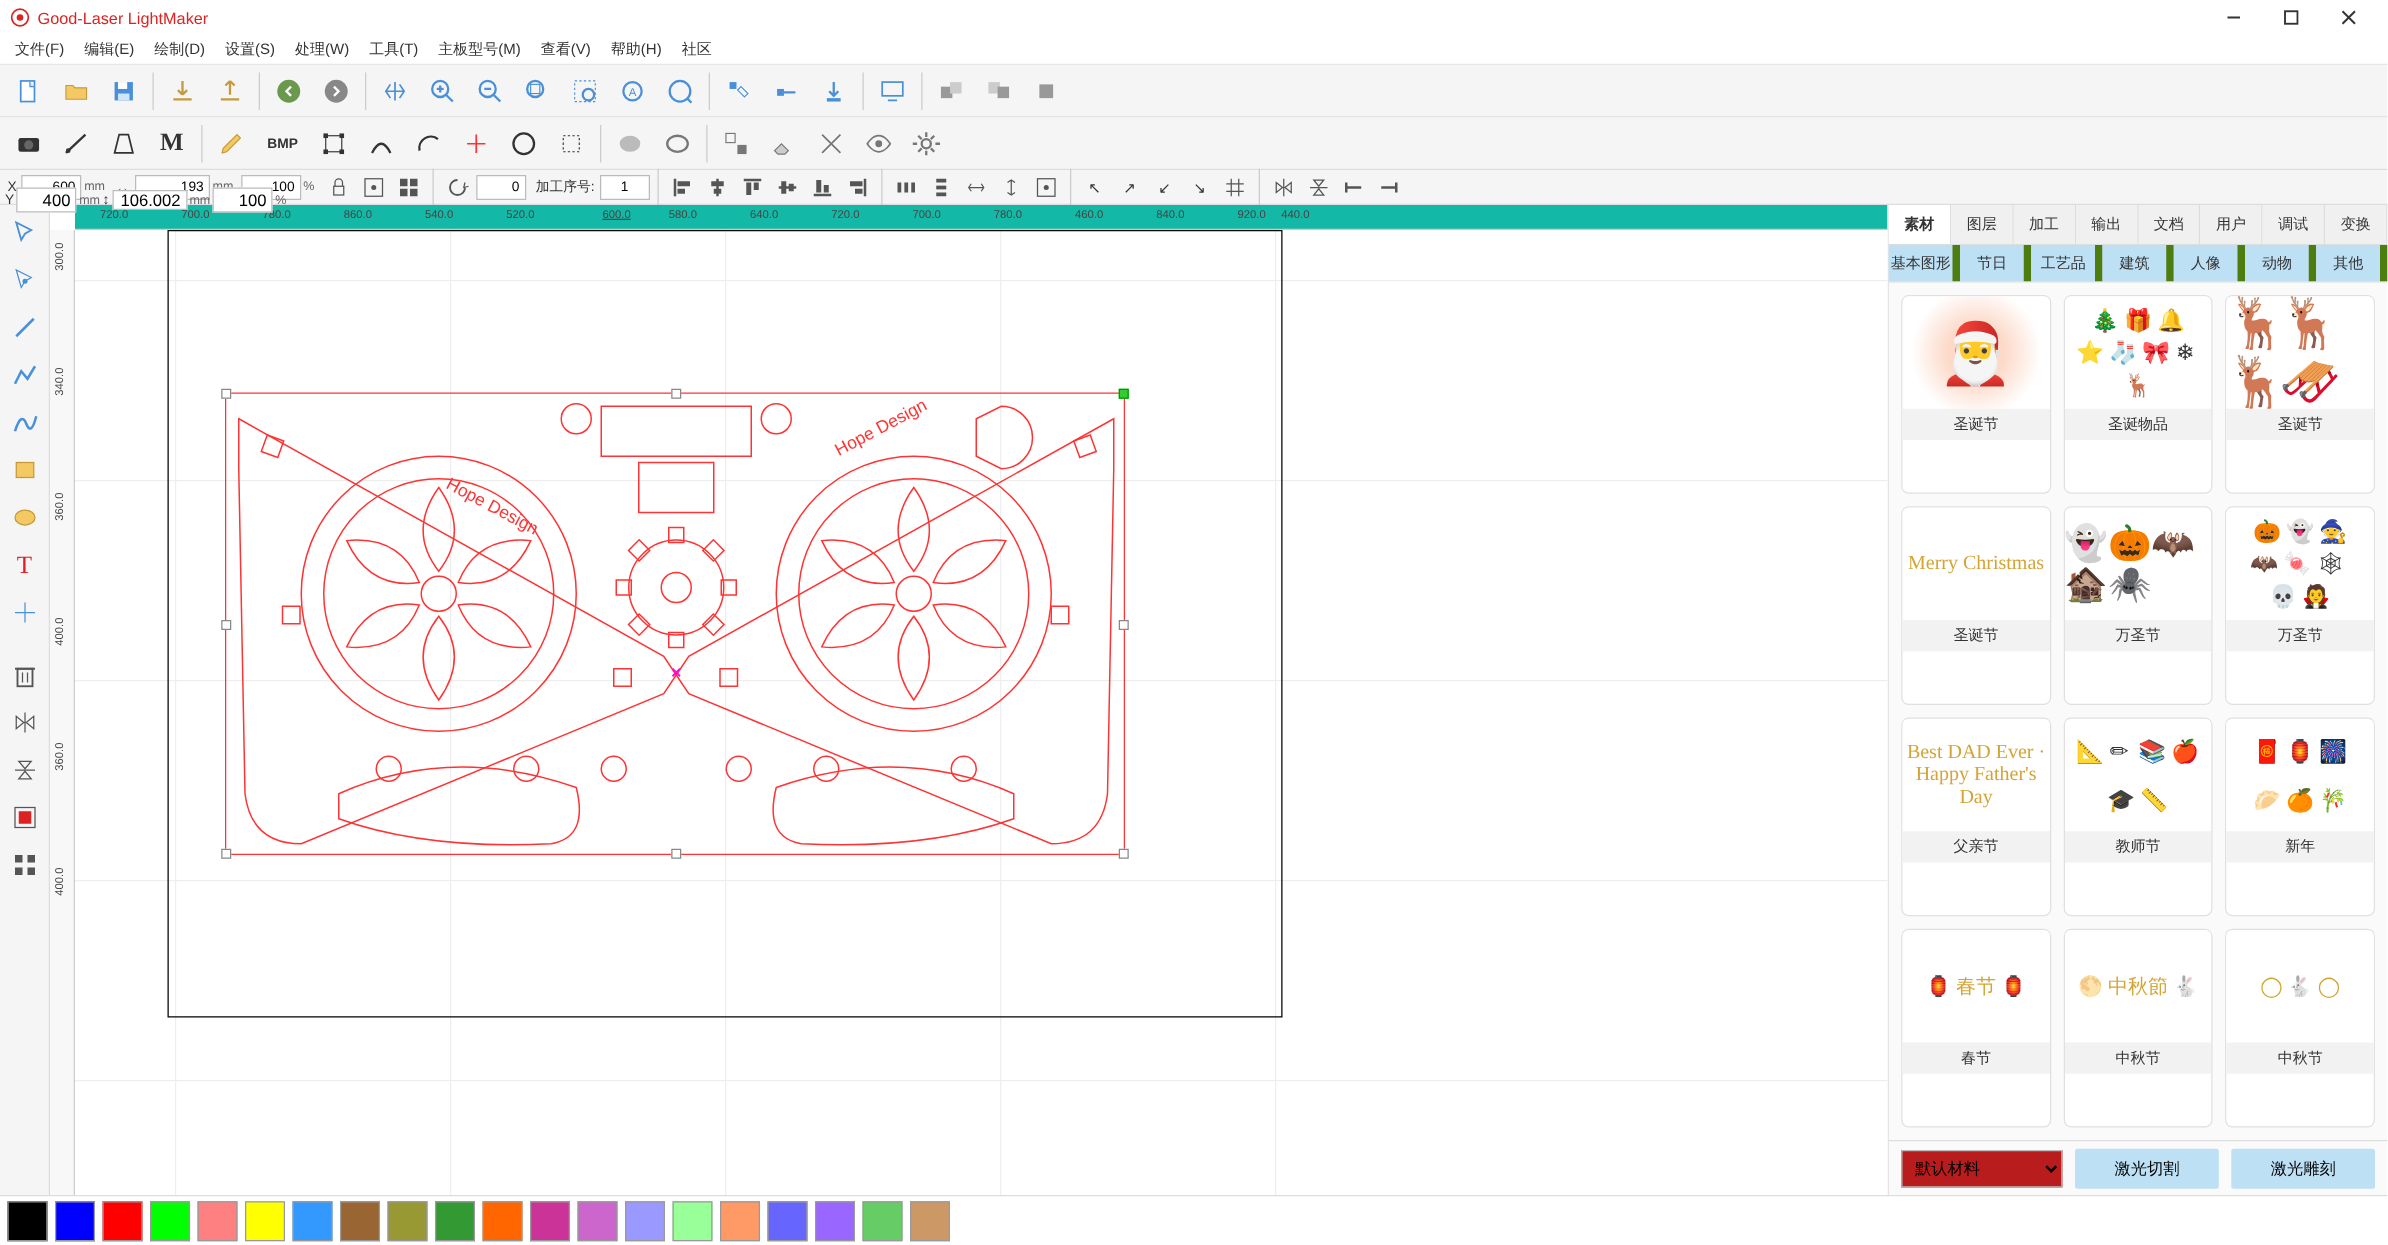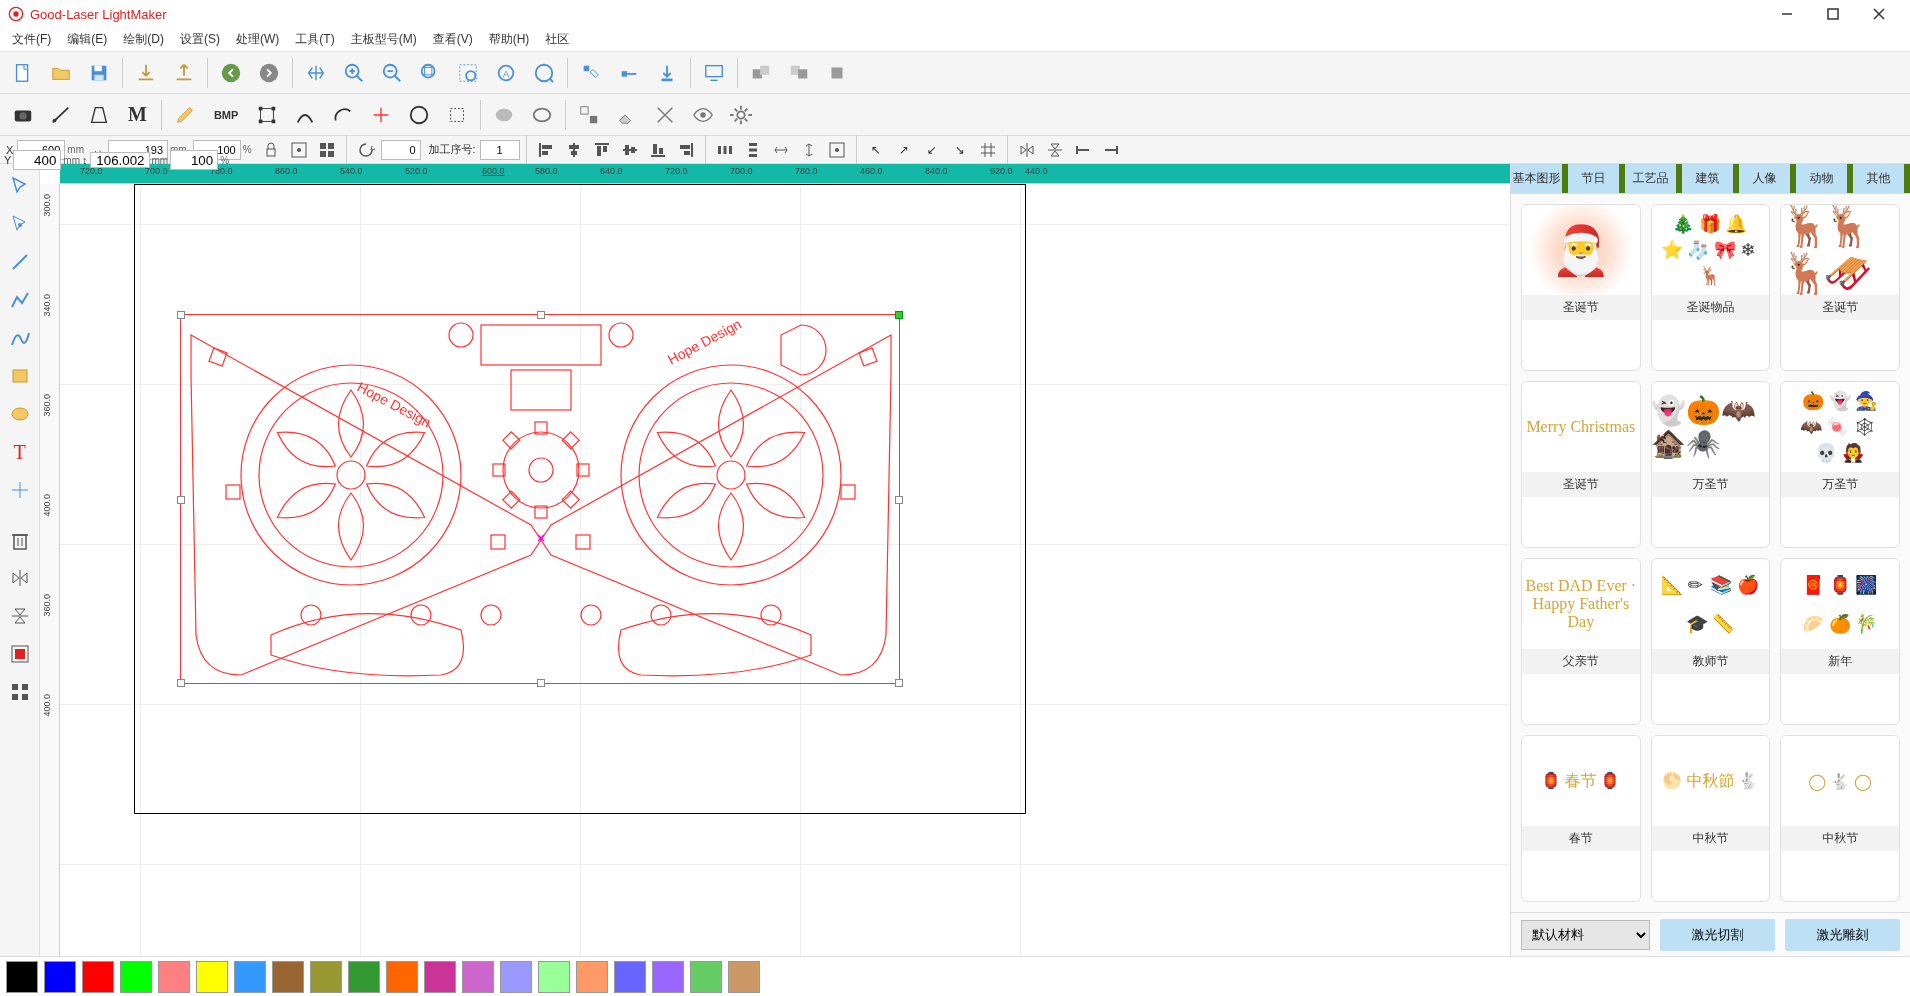--- a/index.html
+++ b/index.html
@@ -62,21 +62,21 @@
 .rp-card { background: #fff; border: 1px solid #e0e0e0; border-radius: 6px; overflow: hidden; display: flex; flex-direction: column; }
 .rp-card .thumb { height: 90px; display: flex; align-items: center; justify-content: center; background: #fff; font-size: 28px; }
 .rp-card .thumb.sleigh { background:#fff; color:#de3a3b; font-size:40px; letter-spacing:-8px; }
 .rp-card .thumb.icons { display:flex; flex-wrap:wrap; gap:4px; padding:8px; font-size:18px; }
 .rp-card .thumb.santa { background: radial-gradient(circle,#fcd9c8 30%,#fff 70%); }
 .rp-card .thumb.merry { color:#d4a536; font-family:cursive; font-size:16px; text-align:center; }
 .rp-card .thumb.halloween { color:#222; }
 .rp-card .cap { text-align: center; font-size: 12px; padding: 4px 0; background: #f2f2f2; }
 
 .rp-bottom { height: 44px; display: flex; align-items: center; padding: 0 10px; gap: 10px; border-top: 1px solid #ddd; }
-.rp-bottom select { flex: 1; height: 30px; border: 1px solid #bbb; font-size: 13px; padding: 0 6px; background: #e5e5e5; }
+.rp-bottom select { flex: 1; height: 30px; border: 1px solid #bbb; font-size: 13px; padding: 0 6px; background: #b91c1c; }
 .rp-bottom button { flex: 1; height: 32px; border: none; background: #bde0f5; font-size: 13px; cursor: pointer; border-radius: 2px; }
 
 
 .colorbar { height: 40px; background: #fff; display: flex; align-items: center; padding: 4px 6px; border-top: 1px solid #ddd; gap: 6px; }
 .colorbox { width: 32px; height: 32px; cursor: pointer; border: 1px solid #999; }
 </style>
 </head>
 <body>
 
 <div class="titlebar">
@@ -712,20 +712,30 @@
             <text x="175" y="75" transform="rotate(28 175 75)" font-size="14" fill="#f33" stroke="none">Hope Design</text>
             <text x="490" y="50" transform="rotate(-28 490 50)" font-size="14" fill="#f33" stroke="none">Hope Design</text>
           </g>
           <path d="M357 220 l6 6 m0 -6 l-6 6" stroke="#f0f" stroke-width="1.5"></path>
         </svg>
       </div>
     </div>
   </div>
 
   <div class="rightpanel">
+    <div class="rp-tabs" id="rptabs">
+        <div class="rp-tab active">素材</div>
+        <div class="rp-tab">图层</div>
+        <div class="rp-tab">加工</div>
+        <div class="rp-tab">输出</div>
+        <div class="rp-tab">文档</div>
+        <div class="rp-tab">用户</div>
+        <div class="rp-tab">调试</div>
+        <div class="rp-tab">变换</div>
+      </div>
     <div class="rp-subtabs" id="rpsubtabs">
         <div class="rp-sub">基本图形</div>
         <div class="rp-sub">节日</div>
         <div class="rp-sub">工艺品</div>
         <div class="rp-sub">建筑</div>
         <div class="rp-sub">人像</div>
         <div class="rp-sub">动物</div>
         <div class="rp-sub">其他</div>
       </div>
     <div class="rp-grid" id="rpgrid">

